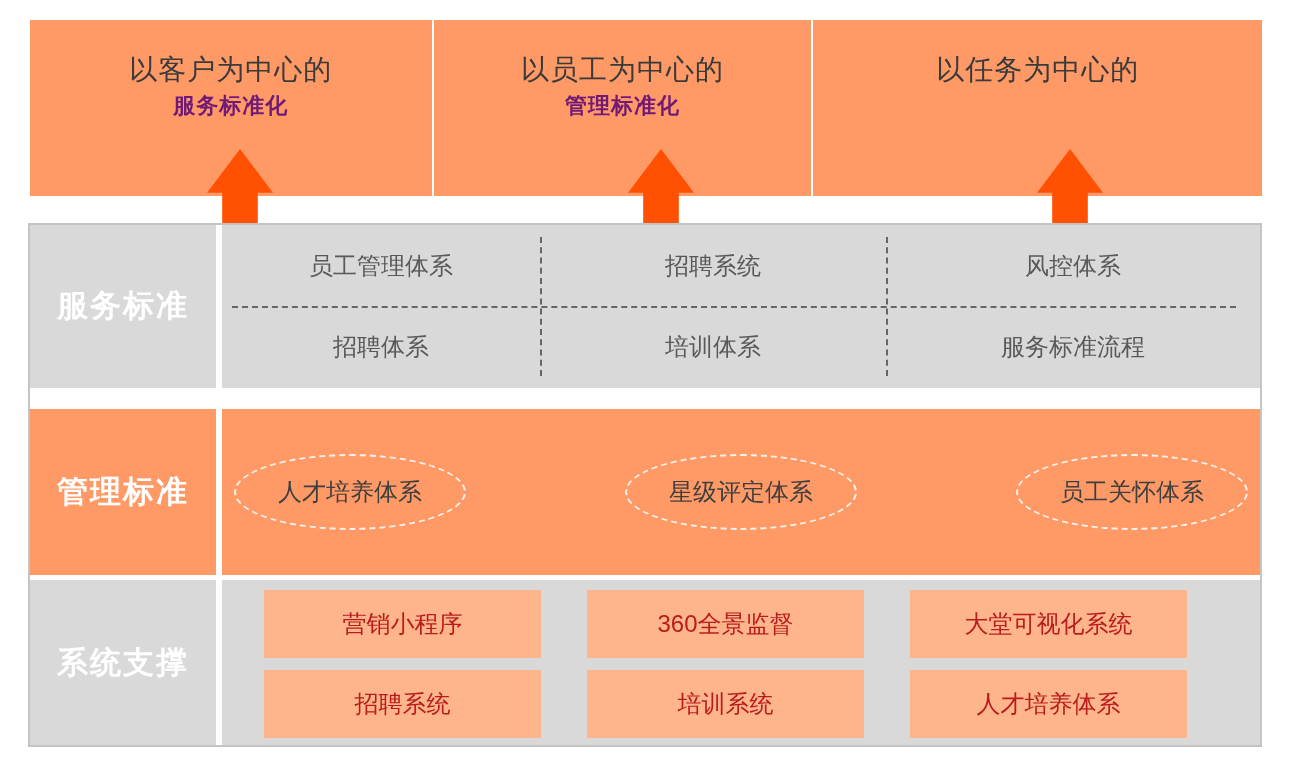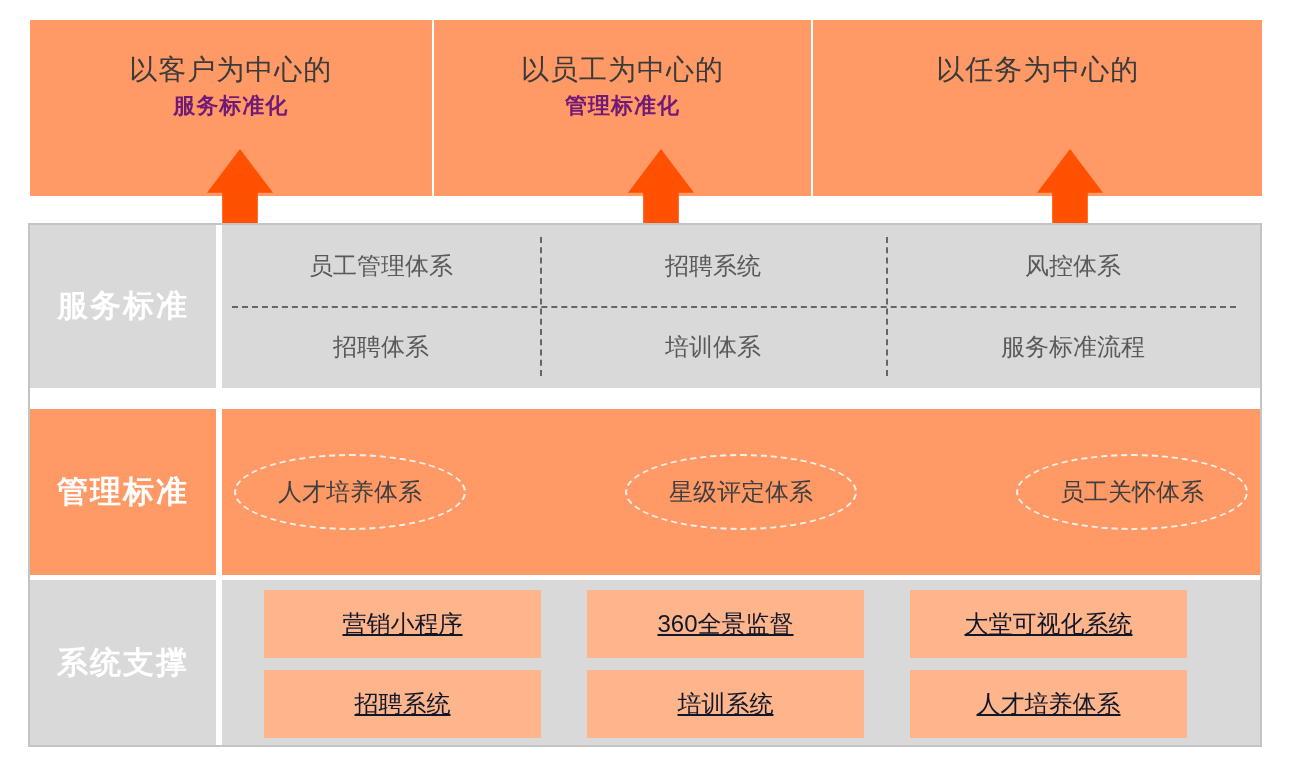--- a/index.html
+++ b/index.html
@@ -82,21 +82,21 @@
   }
 
   
   .r3-grid {
     position: absolute; inset: 0; display: grid;
     grid-template-columns: repeat(3, 277px); grid-auto-rows: 68px;
     column-gap: 46px; row-gap: 12px; padding: 10px 0 0 42px;
   }
   .sys-box {
     background: #FFB58C; display: flex; align-items: center; justify-content: center;
-    font-size: 24px; color: #0f172a; text-decoration: underline;
+    font-size: 24px; color: #b91c1c;
   }
 </style>
 </head>
 <body>
 
 <div class="stage">
 
   <div class="banner">
     <div class="banner-section sec-a">
       <div class="line1">以客户为中心的</div>

